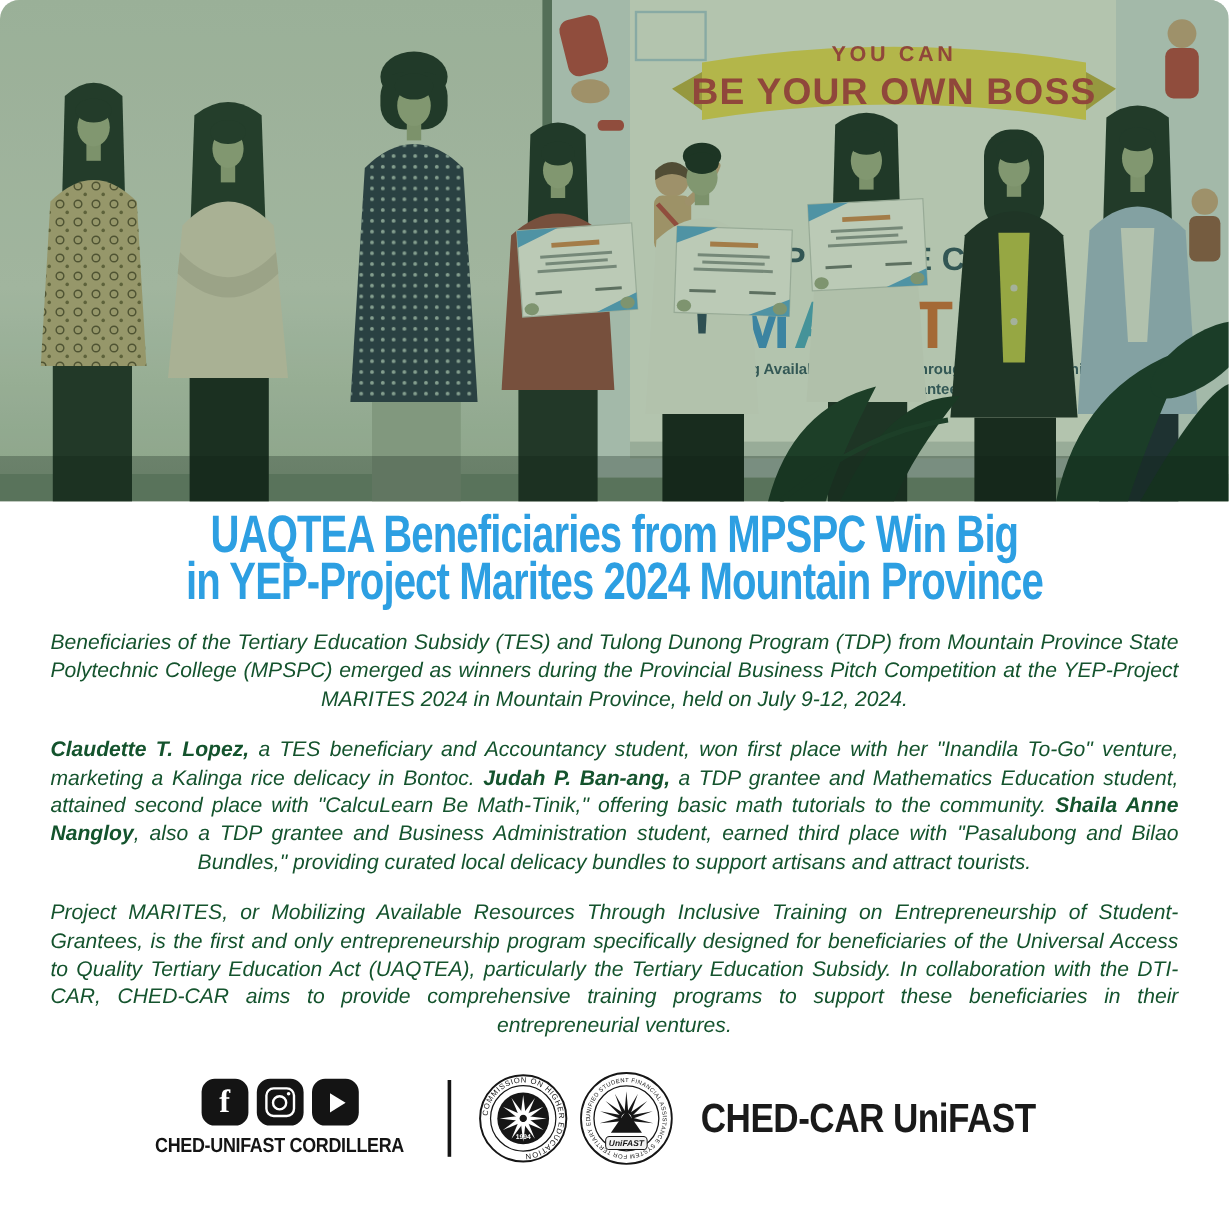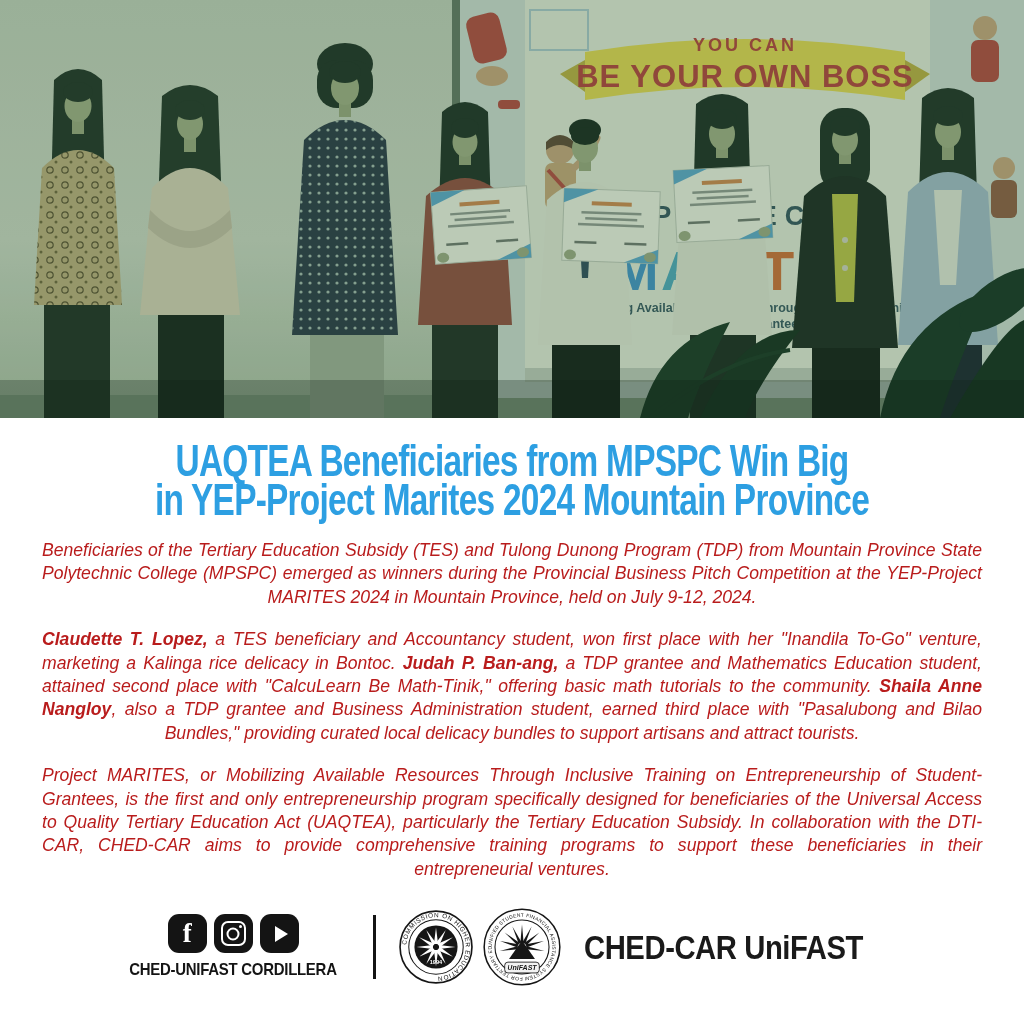--- a/index.html
+++ b/index.html
@@ -1,31 +1,32 @@
 <!DOCTYPE html>
 <html><head>
 <meta charset="utf-8">
 <style>
   html,body{margin:0;padding:0;background:#ffffff;}
   .poster{
     position:relative;width:1024px;height:1024px;margin:0 auto;
     background:#ffffff;overflow:hidden;
     font-family:"Liberation Sans",sans-serif;
+    border-radius:16px;
   }
   
   .photo-wrap{width:1024px;height:418px;overflow:hidden;}
   .photo-wrap svg{display:block;}
   
-  .title-block{padding-top:23px;text-align:center;}
+  .title-block{padding-top:8px;text-align:center;}
   .title-line{
     font-weight:bold;font-size:44px;line-height:39px;letter-spacing:-1px;
     transform:scaleX(0.76);transform-origin:50% 50%;white-space:nowrap;
   }
   
-  .body-block{padding:0 42px;color:#b91c1c;}
+  .body-block{padding:0 42px;color:#14532d;}
   .body-block p{
     font-style:italic;font-size:17.6px;line-height:23.4px;
     text-align:justify;text-align-last:center;
     margin:0 0 19px 0;
   }
   .body-block p.first{margin-top:20px;}
   .seg-bold{font-weight:bold;}
   
   .footer{
     margin-top:26px;display:flex;align-items:center;justify-content:center;gap:22px;

